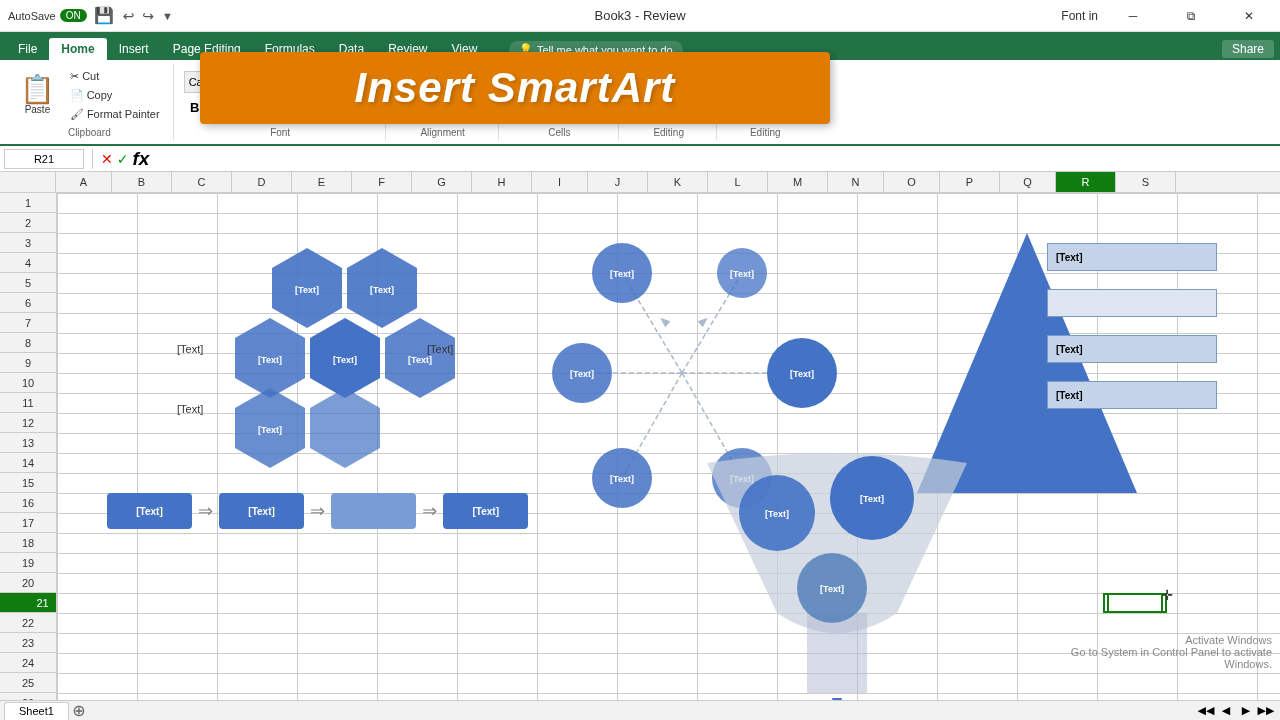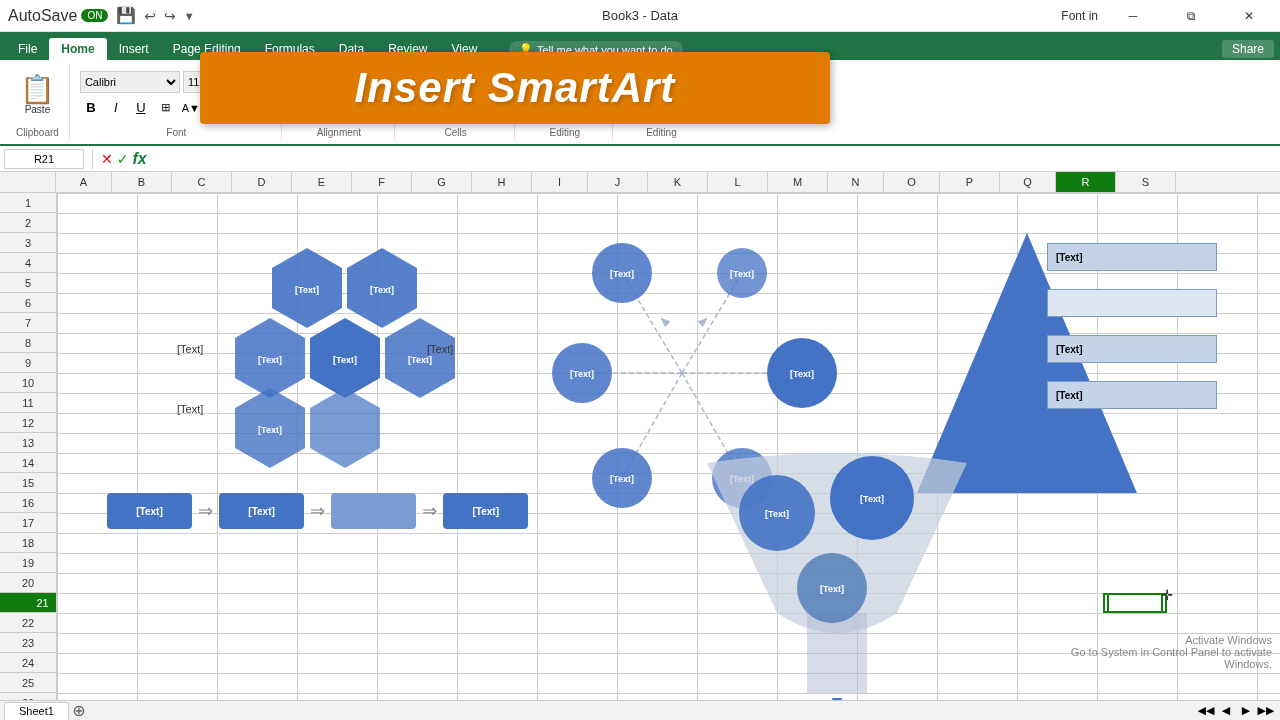--- a/index.html
+++ b/index.html
@@ -112,21 +112,21 @@
       background: #fff;
       border-bottom: 1px solid #ccc;
       display: flex;
       align-items: center;
       padding: 0 4px;
       gap: 4px;
     }
     #name-box { width: 80px; height: 20px; border: 1px solid #ccc; font-size: 11px; padding: 0 4px; text-align: center; }
     .formula-sep { width: 1px; height: 20px; background: #ccc; margin: 0 4px; }
     .formula-icons { display: flex; gap: 4px; align-items: center; }
-    .fx-icon { font-size: 16px; color: #15803d; font-style: italic; font-weight: bold; }
+    .fx-icon { font-size: 19px; color: #000000; font-style: italic; font-weight: bold; }
     #formula-input { flex: 1; height: 20px; border: none; outline: none; font-size: 11px; padding: 0 4px; }
 
     
     #spreadsheet { display: flex; flex-direction: column; height: calc(720px - 32px - 28px - 86px - 26px - 20px); }
     #col-headers { display: flex; background: #f2f2f2; border-bottom: 1px solid #ccc; }
     .corner-cell { width: 56px; min-width: 56px; height: 20px; border-right: 1px solid #ccc; background: #f2f2f2; }
     .col-header { height: 20px; border-right: 1px solid #ccc; text-align: center; font-size: 11px; color: #333; display: flex; align-items: center; justify-content: center; cursor: pointer; }
     .col-header.selected { background: #107c10; color: #fff; }
 
     #sheet-body { display: flex; overflow: hidden; flex: 1; }
@@ -161,29 +161,29 @@
       text-align: right;
       pointer-events: none;
     }
   </style>
 </head>
 <body>
 
 <div id="titlebar">
   <div id="titlebar-left">
     <div class="autosave-area">
-      <span style="font-size:16px">AutoSave</span>
+      <span style="font-size:11px">AutoSave</span>
       <span class="autosave-toggle">ON</span>
     </div>
     <span style="font-size:16px;cursor:pointer;">💾</span>
     <span style="font-size:14px;cursor:pointer;color:#555">↩</span>
     <span style="font-size:14px;cursor:pointer;color:#555">↪</span>
     <span style="font-size:11px;cursor:pointer;color:#555">▼</span>
   </div>
-  <div id="titlebar-center">Book3 - Data</div>
+  <div id="titlebar-center">Book3 - Review</div>
   <div id="titlebar-right">
     <span style="cursor:pointer;font-size:12px">Font in</span>
     <div class="titlebar-btn">─</div>
     <div class="titlebar-btn">⧉</div>
     <div class="titlebar-btn titlebar-close">✕</div>
   </div>
 </div>
 
 <div id="ribbon-tabs">
   <div class="ribbon-tab">File</div>
@@ -207,20 +207,25 @@
   <span id="orange-banner-text">Insert SmartArt</span>
 </div>
 
 <div id="ribbon">
 
   <div class="ribbon-group">
     <div class="ribbon-group-content">
       <div style="display:flex;flex-direction:column;align-items:center;padding:2px 6px;cursor:pointer;border-radius:3px;">
         <span style="font-size:28px;line-height:1;">📋</span>
         <span style="font-size:10px;color:#333">Paste</span>
+      </div>
+      <div style="display:flex;flex-direction:column;gap:2px;">
+        <div class="ribbon-btn-sm">✂ Cut</div>
+        <div class="ribbon-btn-sm">📄 Copy</div>
+        <div class="ribbon-btn-sm">🖌 Format Painter</div>
       </div>
     </div>
     <div class="ribbon-group-label">Clipboard</div>
   </div>
 
   <div class="ribbon-group" style="min-width:180px;">
     <div style="flex:1;display:flex;flex-direction:column;gap:2px;justify-content:center">
       <div class="font-row">
         <select class="font-select">
           <option>Calibri</option>

